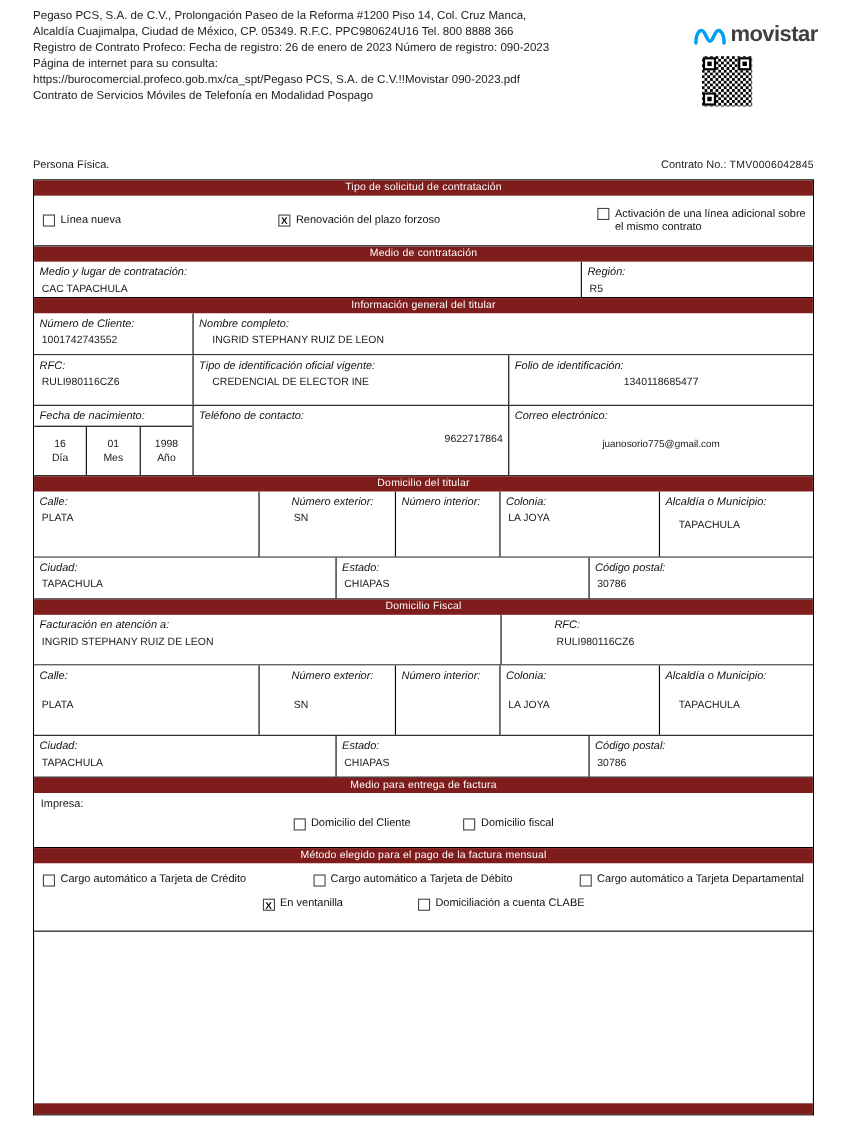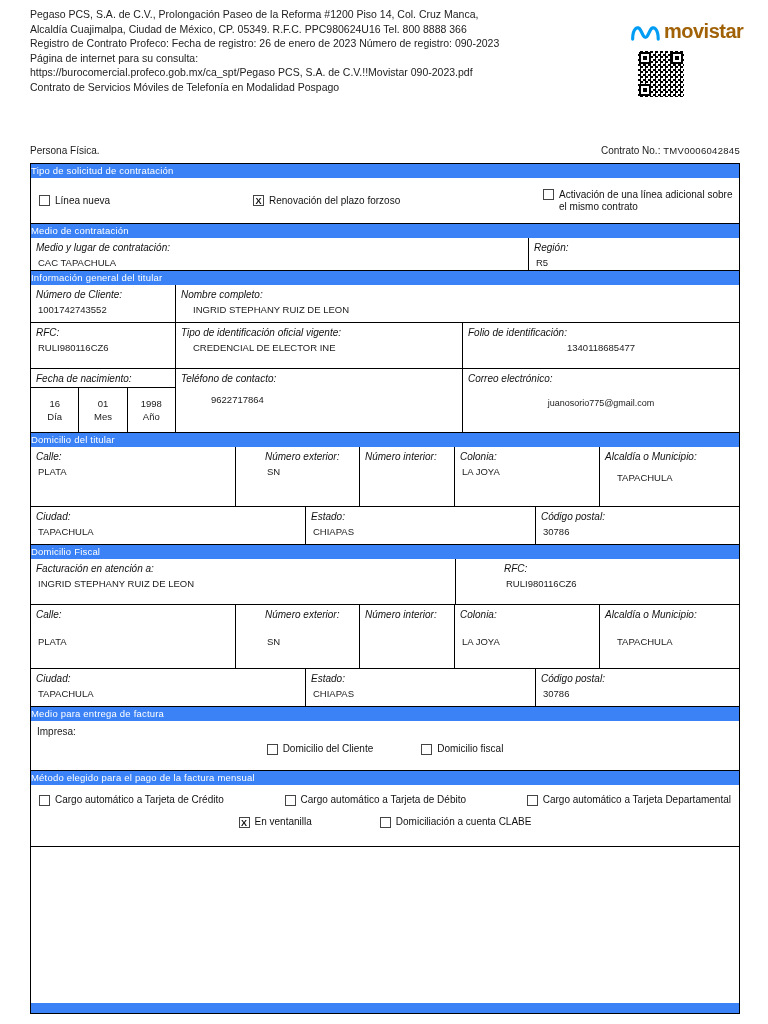--- a/index.html
+++ b/index.html
@@ -4,40 +4,40 @@
 <style>
   html,body{margin:0;padding:0;background:#fff;}
   .page{position:relative;width:768px;height:1024px;background:#fff;overflow:hidden;
         font-family:"Liberation Sans","DejaVu Sans",sans-serif;color:#1a1a1a;}
 
   
   .header-text{position:absolute;left:30px;top:7px;width:560px;font-size:10.5px;line-height:14.5px;color:#222;}
   .header-right{position:absolute;right:28px;top:20px;width:110px;display:flex;flex-direction:column;align-items:flex-start;}
   .logo{display:flex;align-items:center;gap:4px;}
   .logo-m{width:30px;height:20px;}
-  .logo-text{font-size:20px;font-weight:600;color:#a16207;letter-spacing:-0.5px;}
+  .logo-text{font-size:20px;font-weight:600;color:#404040;letter-spacing:-0.5px;}
   .qr{position:relative;width:46px;height:46px;margin-top:8px;margin-left:8px;
       background-image:repeating-conic-gradient(#000 0% 25%, #fff 0% 50%);
       background-size:5px 5px;outline:2px solid #fff;}
   .finder{position:absolute;width:12px;height:12px;background:#fff;border:2px solid #000;box-sizing:border-box;}
   .finder::after{content:"";position:absolute;inset:2px;background:#000;}
   .finder.tl{left:1px;top:1px;}
   .finder.tr{right:1px;top:1px;}
   .finder.bl{left:1px;bottom:1px;}
 
   
   .meta-row{position:absolute;left:30px;right:28px;top:145px;display:flex;justify-content:space-between;
             font-size:10px;align-items:flex-end;}
   .contract-no .cn{font-size:9.5px;letter-spacing:0.3px;}
 
   
   .form{position:absolute;left:30px;top:163px;width:710px;height:851px;border:1.5px solid #000;
         box-sizing:border-box;display:flex;flex-direction:column;background:#fff;}
   .form *{box-sizing:border-box;}
-  .bar{flex:0 0 14px;height:14px;line-height:14px;background:#3b82f6;color:#fff;text-align:left;
+  .bar{flex:0 0 14px;height:14px;line-height:14px;background:#7f1d1d;color:#fff;text-align:center;
        font-size:9.5px;letter-spacing:0.2px;}
   .row{display:flex;border-bottom:1px solid #000;flex-shrink:0;background:#fff;}
   .cell{border-right:1px solid #000;padding:4px 5px;overflow:hidden;}
   .cell:last-child{border-right:none;}
   .lbl{font-size:10px;color:#111;font-style:italic;}
   .val{font-size:9.5px;margin-top:4px;padding-left:2px;white-space:nowrap;}
   .val.ind{padding-left:12px;}
   .val.ctr{text-align:center;padding-left:0;}
   .f1{flex:1;}
   .w145{width:145px;flex:0 0 145px;} .w210{width:210px;flex:0 0 210px;} .w287{width:287px;flex:0 0 287px;}
@@ -199,21 +199,21 @@
             <div class="flbl">Mes</div>
           </div>
           <div class="fcol">
             <div class="fval">1998</div>
             <div class="flbl">Año</div>
           </div>
         </div>
       </div>
       <div class="cell w287">
         <div class="lbl">Teléfono de contacto:</div>
-        <div class="val" style="padding-left:30px;margin-top:10px;">9622717864</div>
+        <div class="val" style="padding-left:30px;margin-top:10px;text-align:right;">9622717864</div>
       </div>
       <div class="cell f1">
         <div class="lbl">Correo electrónico:</div>
         <div class="val ctr" style="font-size:9px;margin-top:14px;">juanosorio775@gmail.com</div>
       </div>
     </div>
 
     <div class="bar">Domicilio del titular</div>
     <div class="row r-domA">
       <div class="cell w205">

